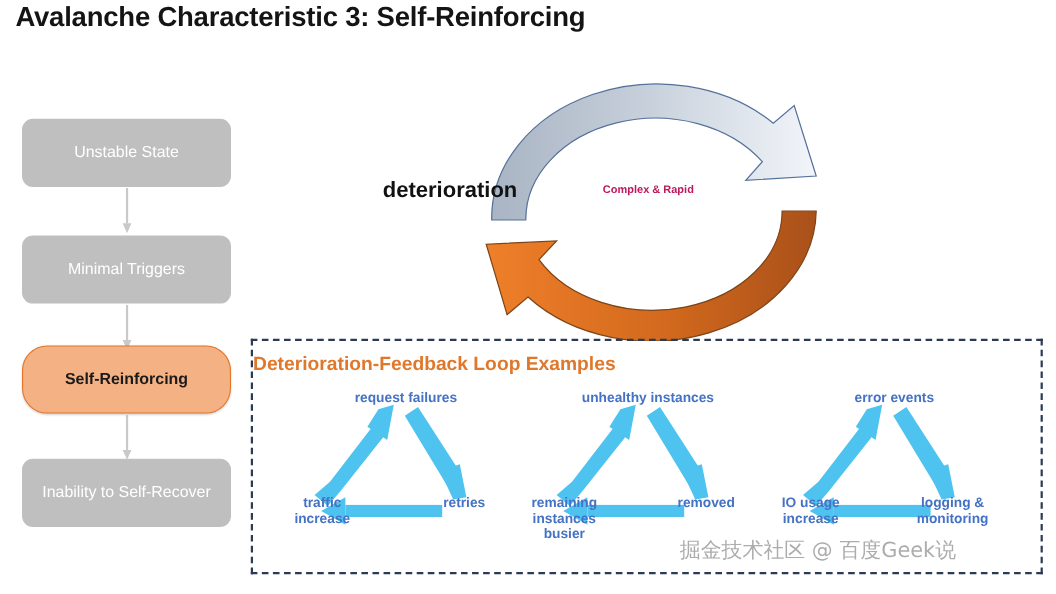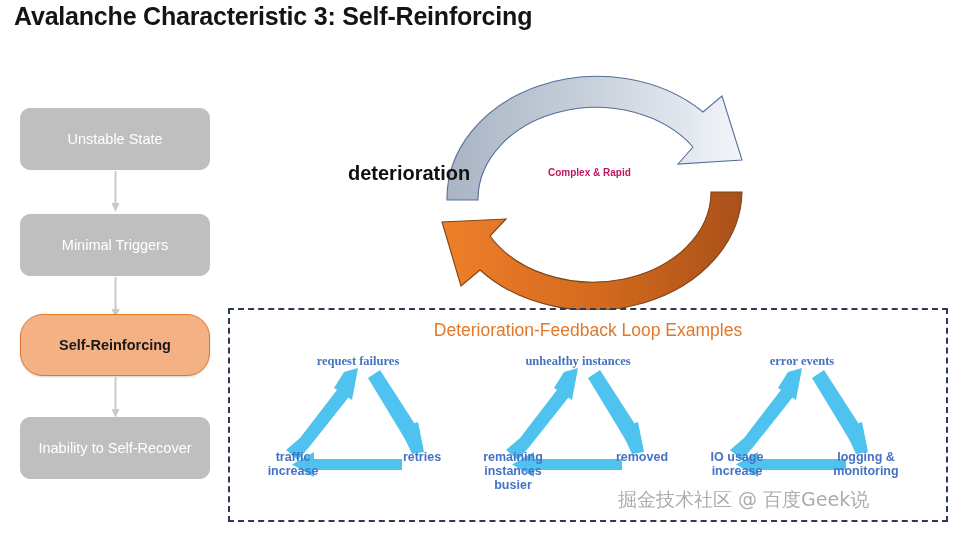--- a/index.html
+++ b/index.html
@@ -106,23 +106,22 @@
     height: 214px;
     border: 2px dashed #2b3a55;
     box-sizing: border-box;
     background: transparent;
   }
   #examples-title {
     position: absolute;
     left: 0;
     right: 0;
     top: 10px;
-    text-align: center;
     font-size: 17.5px;
-    font-weight: normal;
+    font-weight: bold;
     color: #e0782b;
   }
 
   .triangle-group {
     position: absolute;
     top: 44px;
     width: 220px;
     height: 160px;
   }
   #triangle-group-0 { left: 18px; }
@@ -133,23 +132,22 @@
     position: absolute;
     font-size: 12.5px;
     font-weight: bold;
     color: #4472c4;
     text-align: center;
     line-height: 14px;
     white-space: pre-line;
   }
   .tri-label.top {
     top: 0;
-    left: 0;
+    left: 11px;
     width: 220px;
-    font-family: Liberation Serif, serif;
   }
   .tri-label.bottom-left {
     top: 96px;
     left: 2px;
     width: 86px;
     text-align: center;
   }
   .tri-label.bottom-right {
     top: 96px;
     left: 130px;

